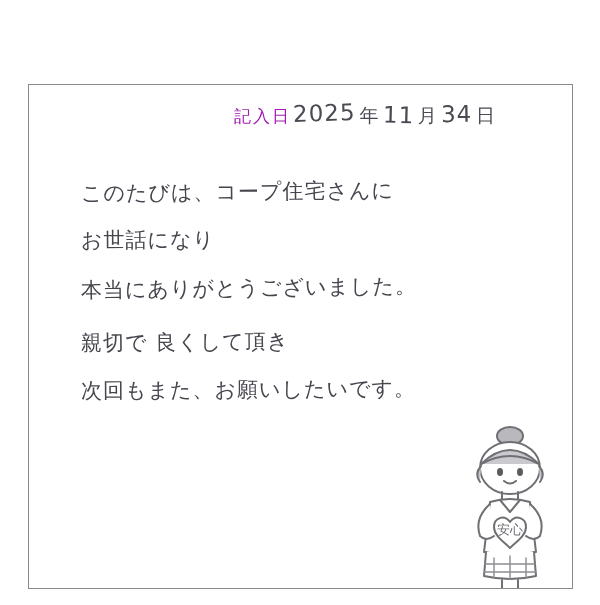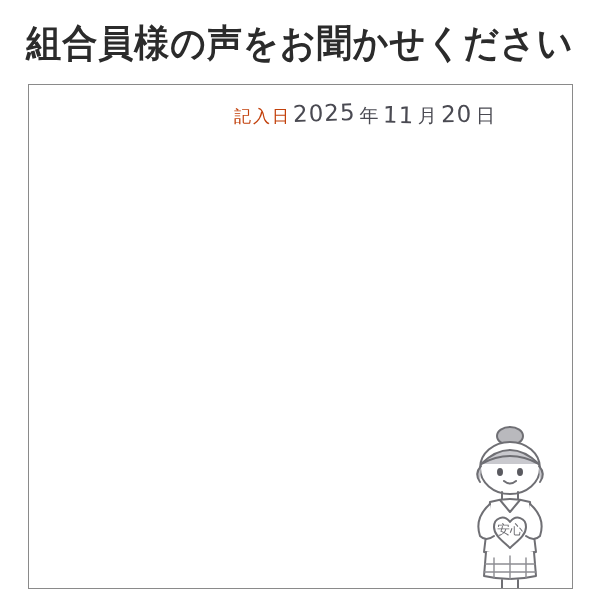--- a/index.html
+++ b/index.html
@@ -63,21 +63,21 @@
     position: absolute;
     left: 205px;
     top: 16px;
     display: flex;
     align-items: baseline;
     white-space: nowrap;
   }
   .date-label {
     font-family: "DejaVu Sans", sans-serif;
     font-size: 17px;
-    color: #c2410c;
+    color: #a21caf;
     letter-spacing: 2px;
   }
   .date-hand {
     font-family: "DejaVu Sans", sans-serif;
     font-size: 23px;
     color: #4a4a52;
     margin-left: 12px;
     letter-spacing: 1px;
     transform: rotate(-1.2deg);
     display: inline-block;
@@ -130,36 +130,40 @@
     bottom: 0;
     width: 600px;
     height: 14px;
   }
 </style>
 </head>
 <body>
 
 <div class="page">
 
-  <div class="header">
-    <div class="header-title">組合員様の声をお聞かせください</div>
-  </div>
 
   <div class="form-box">
 
     <div class="date-line">
       <span class="date-label">記入日</span>
       <span class="date-hand date-seg seg-skew-a">2025</span>
       <span class="date-unit date-seg">年</span>
       <span class="date-hand date-seg seg-skew-b">11</span>
       <span class="date-unit date-seg">月</span>
-      <span class="date-hand date-seg seg-skew-c">20</span>
+      <span class="date-hand date-seg seg-skew-c">34</span>
       <span class="date-unit date-seg">日</span>
     </div>
 
+    <div class="message">
+      <div class="msg-line l1">このたびは、コープ住宅さんに</div>
+      <div class="msg-line l2">お世話になり</div>
+      <div class="msg-line l3">本当にありがとうございました。</div>
+      <div class="msg-line l4">親切で 良くして頂き</div>
+      <div class="msg-line l5">次回もまた、お願いしたいです。</div>
+    </div>
 
     <div class="mascot">
       <svg width="120" height="170" viewBox="0 0 120 170" xmlns="http://www.w3.org/2000/svg">
         <g fill="none" stroke="#6f6f74" stroke-width="2" stroke-linecap="round" stroke-linejoin="round">
 
           <ellipse cx="60" cy="12" rx="13" ry="9" fill="#b9b9bd" stroke="#6f6f74"></ellipse>
 
           <ellipse cx="60" cy="44" rx="30" ry="26" fill="#ffffff" stroke="#6f6f74"></ellipse>
 
           <path d="M31 40 Q60 12 89 40" fill="#c9c9ce" stroke="#6f6f74"></path>

